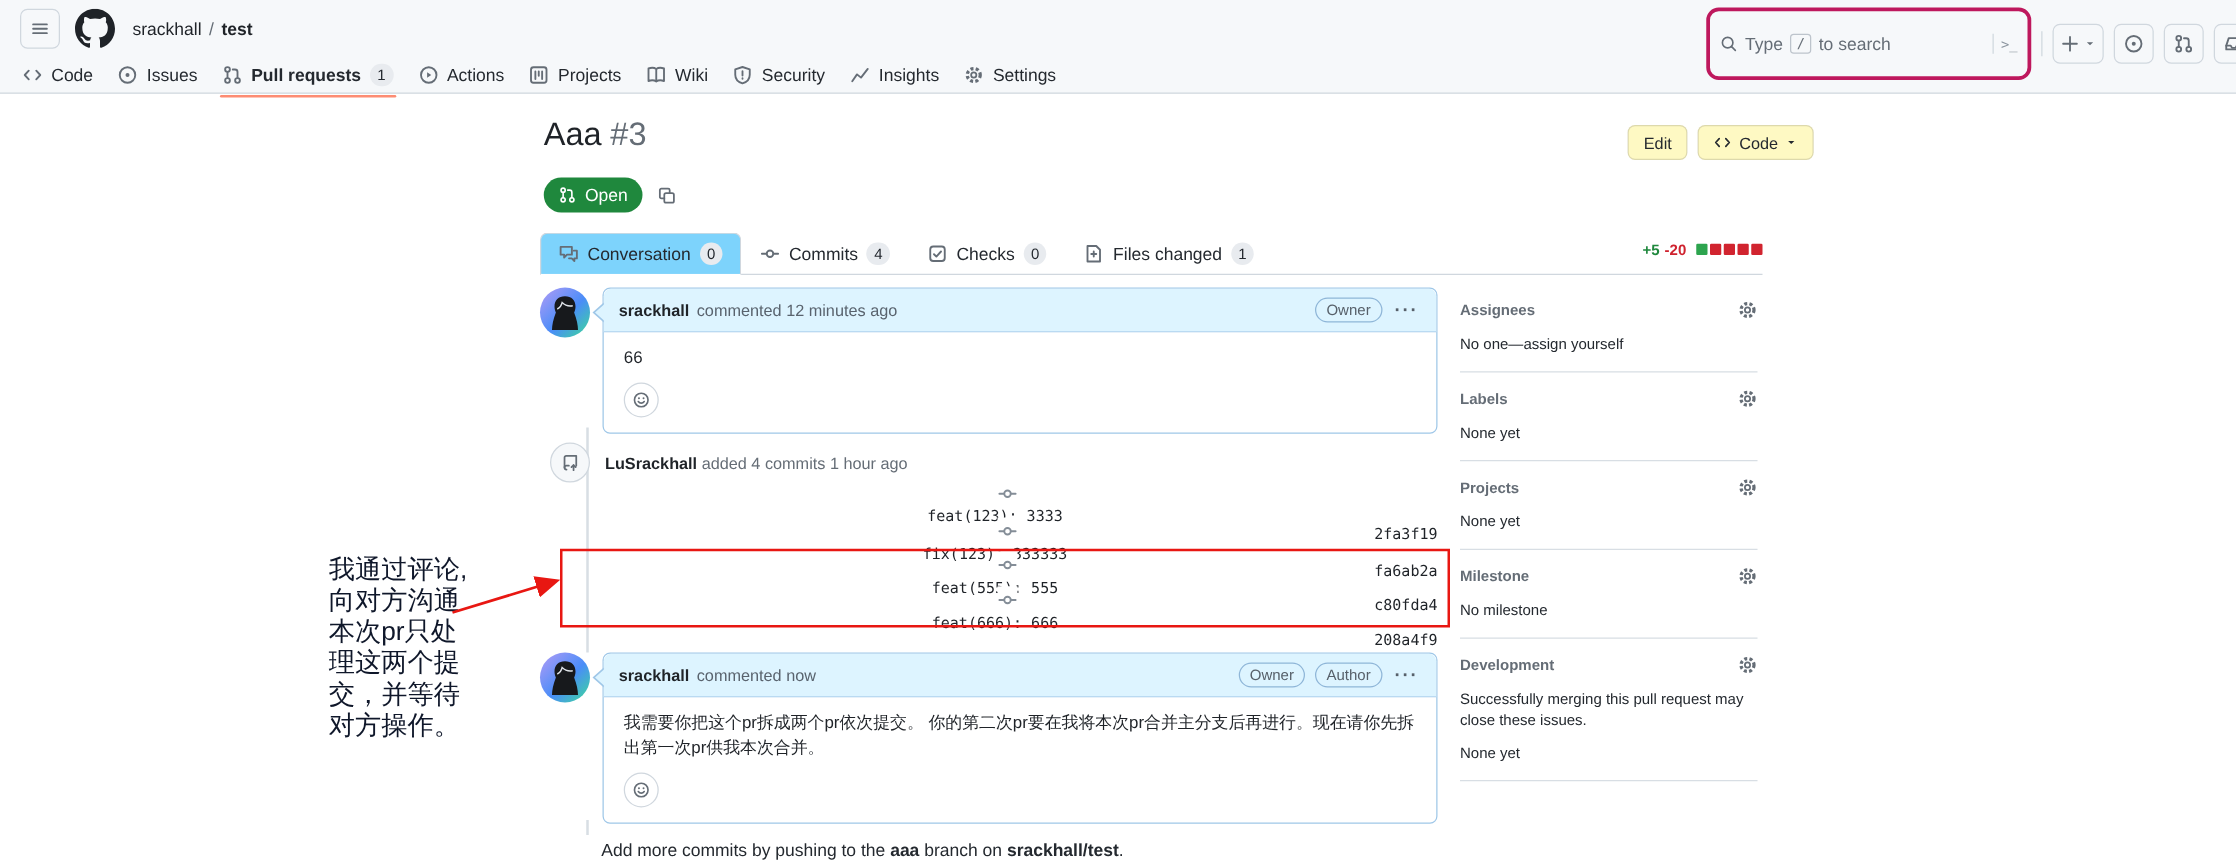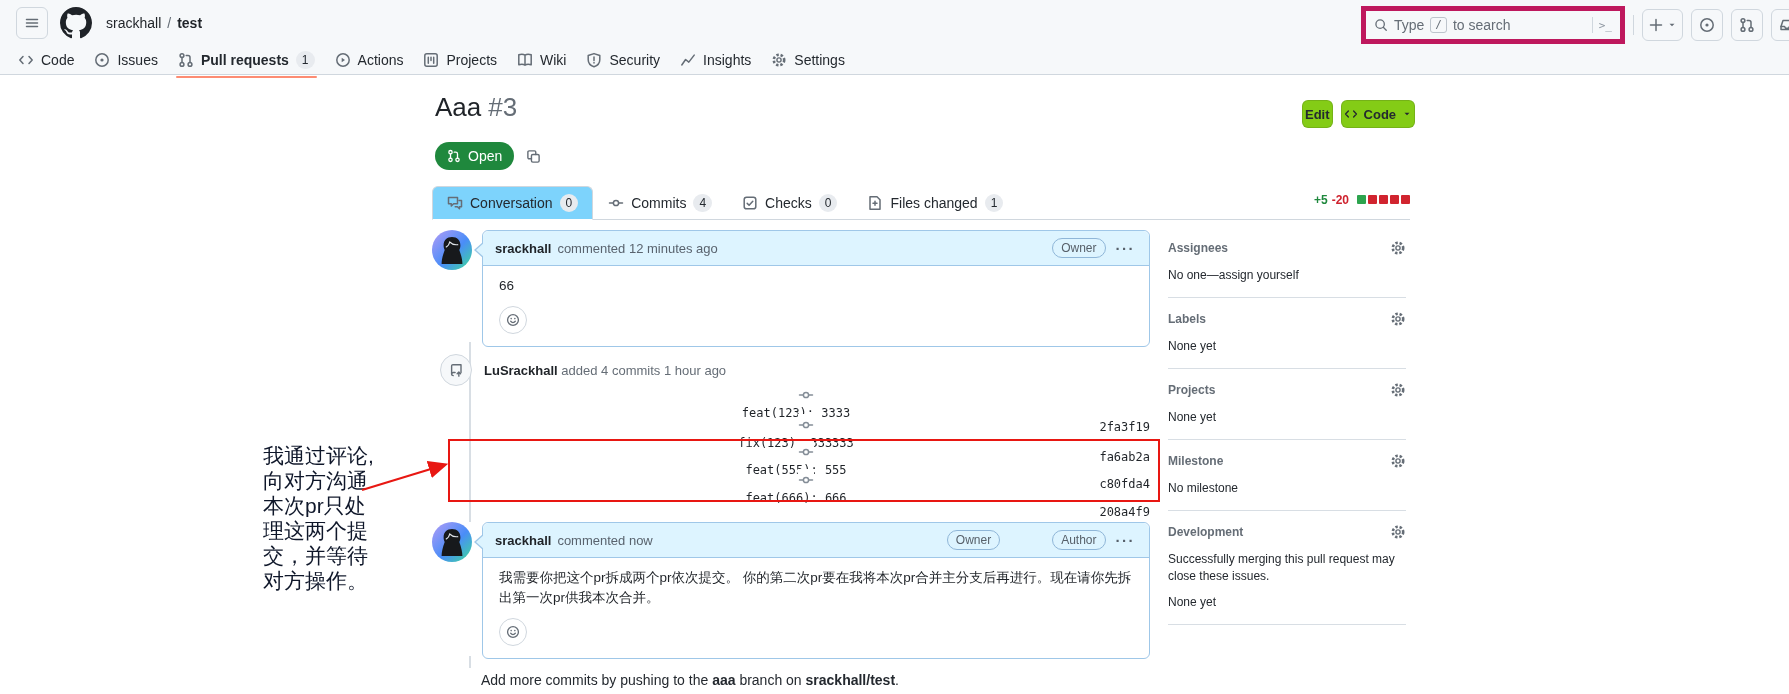--- a/index.html
+++ b/index.html
@@ -11,22 +11,22 @@
   .app-header{position:absolute;left:0;top:0;width:1789px;background:#f6f8fa;border-bottom:1px solid #d0d7de;}
   .topbar{height:45px;display:flex;align-items:center;padding:0 16px;position:relative;}
   .hamburger{width:32px;height:32px;border:1px solid #d0d7de;border-radius:6px;background:transparent;
     display:flex;align-items:center;justify-content:center;color:#656d76;cursor:pointer;}
   .gh-logo{width:32px;height:32px;margin-left:12px;color:#1f2328;}
   .crumb{margin-left:14px;font-size:14px;display:flex;align-items:center;gap:6px;}
   .crumb a{color:#1f2328;text-decoration:none;}
   .crumb .sep{color:#656d76;}
   .crumb .repo{font-weight:600;}
   .topbar-right{position:absolute;right:-14px;top:6px;display:flex;align-items:center;gap:8px;}
-  .searchbox{width:238px;height:28px;border:5px solid #be185d;border-radius:0;display:flex;align-items:center;
-    padding:0 8px;color:#656d76;font-size:14px;gap:6px;background:#f6f8fa;cursor:text;}
+  .searchbox{width:238px;height:28px;border:3px solid #be185d;border-radius:10px;display:flex;align-items:center;
+    padding:12px 8px;color:#656d76;font-size:14px;gap:6px;background:#f6f8fa;cursor:text;}
   .searchbox kbd{border:1px solid #bdc4cc;border-radius:3px;font-size:11px;padding:0 4px;line-height:14px;
     font-family:"DejaVu Sans Mono","Liberation Mono",monospace;}
   .searchbox .sb-spacer{flex:1;}
   .searchbox .sb-div{width:1px;height:16px;background:#d0d7de;}
   .searchbox .prompt{font-family:"DejaVu Sans Mono","Liberation Mono",monospace;font-size:11px;color:#8c959f;}
   .v-div{width:1px;height:20px;background:#d0d7de;}
   .icon-btn{height:32px;min-width:32px;border:1px solid #d0d7de;border-radius:6px;background:transparent;
     display:flex;align-items:center;justify-content:center;color:#656d76;gap:3px;padding:0 5px;cursor:pointer;}
 
   
@@ -36,21 +36,21 @@
   .nav-item .ni-icon{color:#656d76;}
   .nav-item.active{font-weight:600;}
   .nav-item.active::after{content:"";position:absolute;left:6px;right:6px;bottom:-5px;height:2px;
     border-radius:3px;background:#fd8c73;}
   .counter{background:#e8ebef;border-radius:2em;font-size:12px;line-height:18px;padding:0 6px;font-weight:400;color:#24292f;}
 
   
   .pr-title{position:absolute;left:435px;top:92px;font-size:26px;font-weight:400;margin:0;}
   .pr-title .num{color:#656d76;margin-left:7px;}
   .hdr-btns{position:absolute;left:1302px;top:100px;display:flex;gap:8px;}
-  .btn{height:28px;padding:0 2px;font-size:13px;font-weight:700;color:#24292f;background:#84cc16;
+  .btn{height:28px;padding:0 12px;font-size:13px;font-weight:400;color:#24292f;background:#fef9c3;
     border:1px solid rgba(31,35,40,.15);border-radius:6px;display:flex;align-items:center;gap:6px;cursor:pointer;}
   .state-row{position:absolute;left:435px;top:142px;display:flex;align-items:center;gap:10px;font-size:14px;color:#59636e;}
   .state-pill{display:flex;align-items:center;gap:7px;background:#1f883d;color:#fff;font-weight:500;
     height:28px;padding:0 12px;border-radius:2em;}
   .branch{font-family:"DejaVu Sans Mono","Liberation Mono",monospace;font-size:12px;background:#ddf4ff;
     color:#0969da;padding:2px 6px;border-radius:6px;text-decoration:none;}
   .copy-btn{color:#656d76;background:none;border:none;padding:0;margin-left:2px;cursor:pointer;}
 
   
   .pr-tabs{position:absolute;left:432px;top:186px;width:978px;height:33px;border-bottom:1px solid #d0d7de;
@@ -73,21 +73,21 @@
     background:linear-gradient(135deg,#b39cf6 0%,#4a8df8 55%,#3bdc96 100%);cursor:pointer;}
   .c-box{margin-left:50px;border:1px solid #9fc7e8;border-radius:6px;background:#fff;position:relative;}
   .c-box::before{content:"";position:absolute;left:-9px;top:11px;border-style:solid;border-width:8px 9px 8px 0;
     border-color:transparent #9fc7e8 transparent transparent;}
   .c-box::after{content:"";position:absolute;left:-7.5px;top:11px;border-style:solid;border-width:8px 9px 8px 0;
     border-color:transparent #ddf4ff transparent transparent;}
   .c-header{height:34px;display:flex;align-items:center;gap:6px;padding:0 12px;background:#ddf4ff;
     border-bottom:1px solid #9fc7e8;border-radius:6px 6px 0 0;font-size:13px;color:#59636e;}
   .c-author{font-weight:600;color:#1f2328;text-decoration:none;}
   .c-right{margin-left:auto;display:flex;align-items:center;gap:8px;}
-  .badge{font-size:12px;color:#57606a;border:1px solid #8fb6d8;border-radius:2em;padding:0 8px;line-height:18px;margin-left:44px;}
+  .badge{font-size:12px;color:#57606a;border:1px solid #8fb6d8;border-radius:2em;padding:0 8px;line-height:18px;}
   .kebab{background:none;border:none;color:#57606a;font-size:15px;font-weight:700;letter-spacing:1.5px;cursor:pointer;padding:0 2px;}
   .c-body{padding:10px 16px 2px;font-size:13.5px;line-height:20px;}
   .reaction-btn{margin:8px 0 12px 16px;width:28px;height:28px;border-radius:50%;border:1px solid #d0d7de;
     background:#fff;color:#656d76;display:flex;align-items:center;justify-content:center;cursor:pointer;}
 
   .tl-event{position:absolute;left:432px;top:354px;width:718px;display:flex;align-items:center;gap:12px;}
   .tl-badge{width:30px;height:30px;border-radius:50%;background:#f6f8fa;border:1px solid #d0d7de;
     display:flex;align-items:center;justify-content:center;color:#656d76;margin-left:8px;}
   .tl-event .ev-text{font-size:13px;color:#656d76;}
   .tl-event .ev-text b{color:#1f2328;font-weight:600;}

